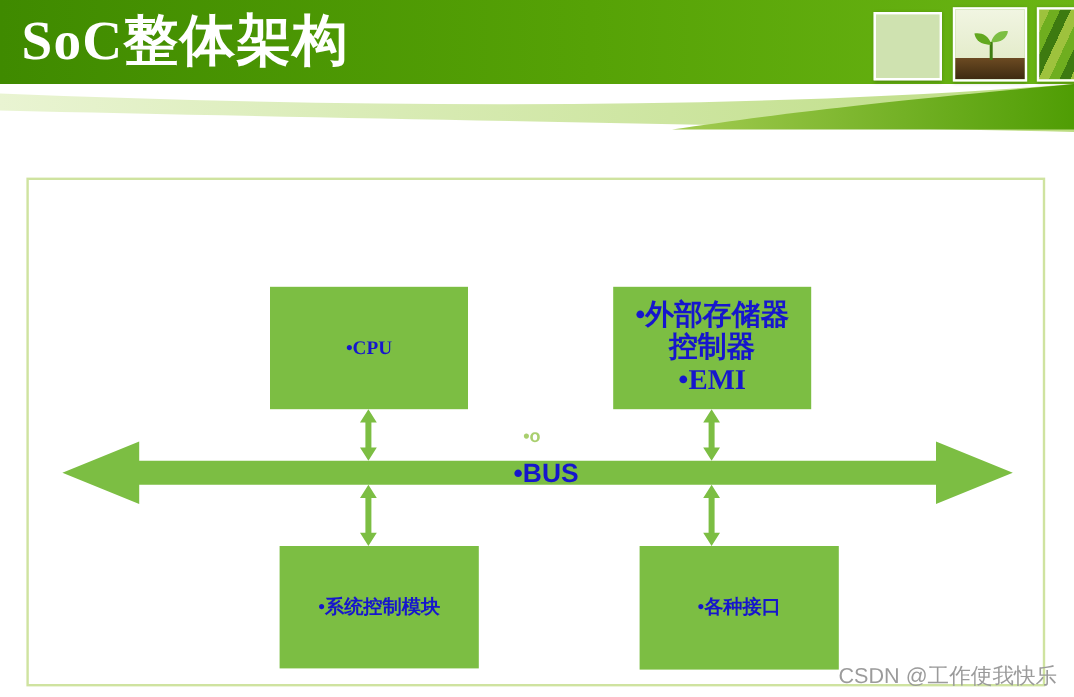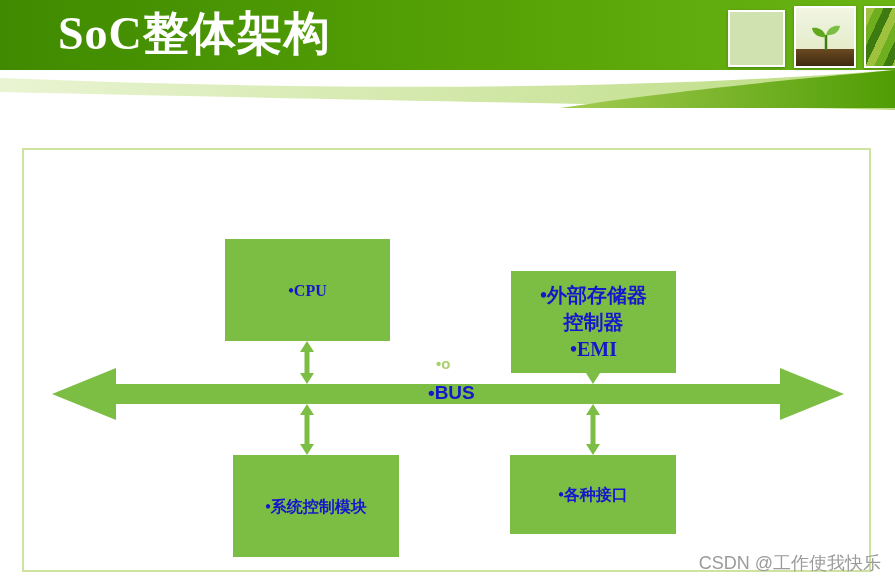--- a/index.html
+++ b/index.html
@@ -7,21 +7,21 @@
   .page {
     position:relative; width:895px; height:581px;
     background:#fff; overflow:hidden;
     font-family:"Liberation Sans","DejaVu Sans",sans-serif;
   }
   .header-svg { position:absolute; left:0; top:0; z-index:1; }
   .slide-title {
     position:absolute; left:18px; top:2px; z-index:4;
     font-family:"Liberation Serif","DejaVu Serif",serif;
     font-weight:bold; font-size:46px; line-height:64px;
-    color:#ffffff; letter-spacing:1px; white-space:nowrap;margin-left:40px;
+    color:#ffffff; letter-spacing:1px; white-space:nowrap;
   }
   .photo {
     position:absolute; z-index:3;
     border:2px solid #ffffff; box-shadow:0 1px 3px rgba(0,0,0,.25);
     overflow:hidden;
   }
   .photo-1 { left:728px; top:10px; width:57px; height:57px; background:#cfe2b0; }
   .photo-2 { left:794px; top:6px; width:62px; height:62px;
     background:linear-gradient(to bottom,#f1f5e2 0%,#e4eccb 70%,#6b4a22 70%,#3e2a10 100%); }
   .photo-3 { left:864px; top:6px; width:62px; height:62px;
@@ -37,32 +37,32 @@
 
   .gbox {
     position:absolute; z-index:6;
     background:var(--box-green,#7cbe43);
     display:flex; flex-direction:column; align-items:center; justify-content:center;
     color:var(--label-blue,#1616cd);
     font-family:"Liberation Serif","DejaVu Serif",serif;
     font-weight:bold; font-size:16px; text-align:center; line-height:27px;
   }
   .box-cpu  { left:225px; top:239px; width:165px; height:102px; }
-  .box-mem  { left:511px; top:239px; width:165px; height:102px; font-size:20px;margin-top:32px; }
+  .box-mem  { left:511px; top:239px; width:165px; height:102px; font-size:24px; }
   .box-sys  { left:233px; top:455px; width:166px; height:102px; }
-  .box-intf { left:510px; top:455px; width:166px; height:79px;text-align:center; }
+  .box-intf { left:533px; top:455px; width:166px; height:103px;text-align:center; }
 
   .bus-tick-label {
     position:absolute; left:436px; top:355px; z-index:7;
     color:var(--bus-tick,#a9cf6e); font-weight:bold; font-size:15px;
     font-family:"Liberation Sans","DejaVu Sans",sans-serif;
   }
   .bus-label {
     position:absolute; left:428px; top:382px; z-index:7;
-    color:var(--label-blue,#1616cd); font-weight:bold; font-size:19px;
+    color:var(--label-blue,#1616cd); font-weight:bold; font-size:22px;
     font-family:"Liberation Sans","DejaVu Sans",sans-serif;
   }
   .watermark {
     position:absolute; right:14px; top:551px; z-index:8;
     color:var(--watermark-gray,#9b9b9b); font-size:18px;
     font-family:"Liberation Sans","DejaVu Sans",sans-serif;
   }
 </style>
 </head>
 <body>

